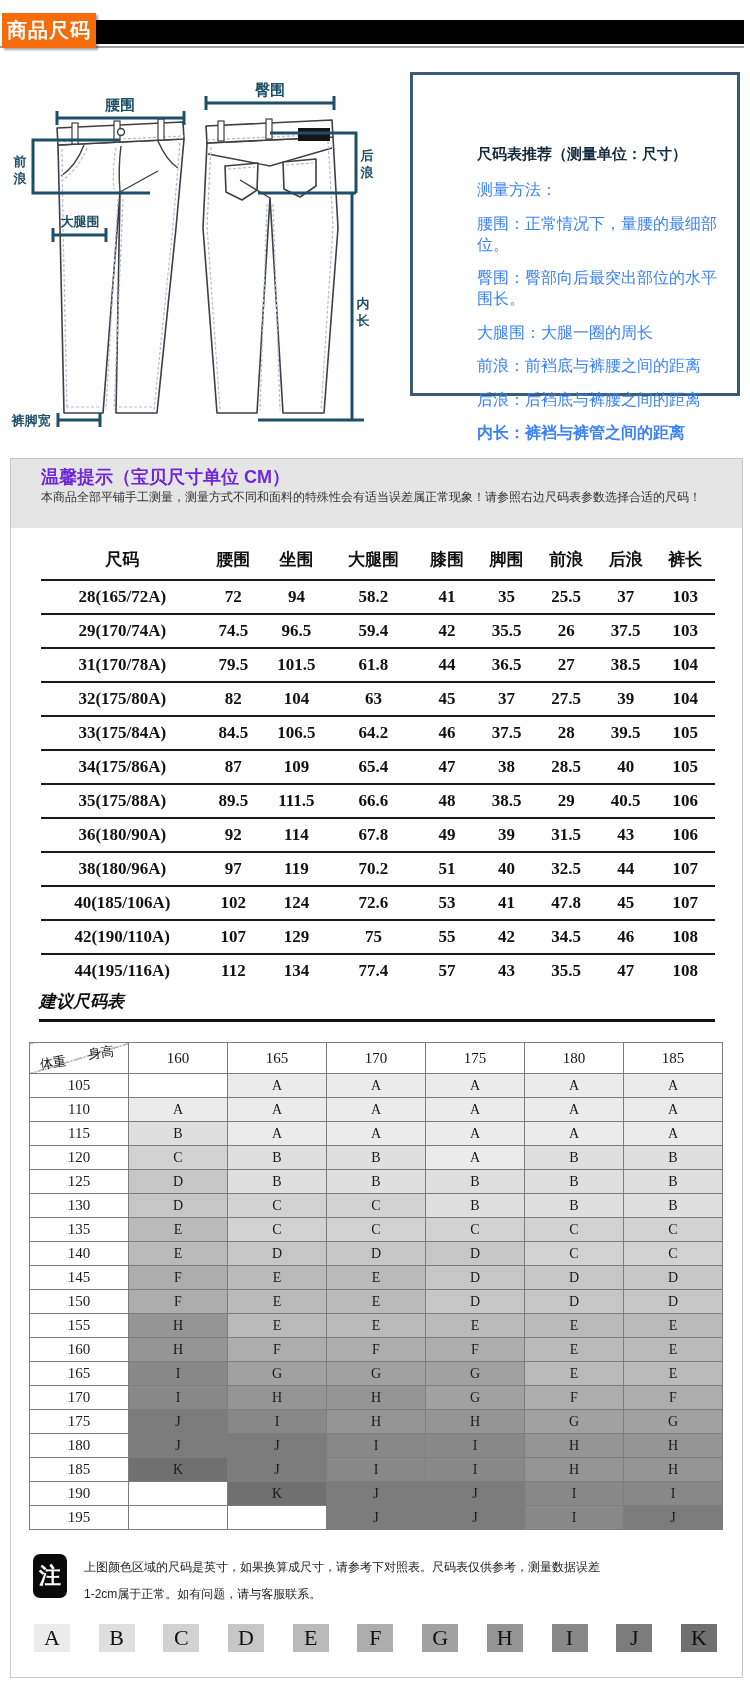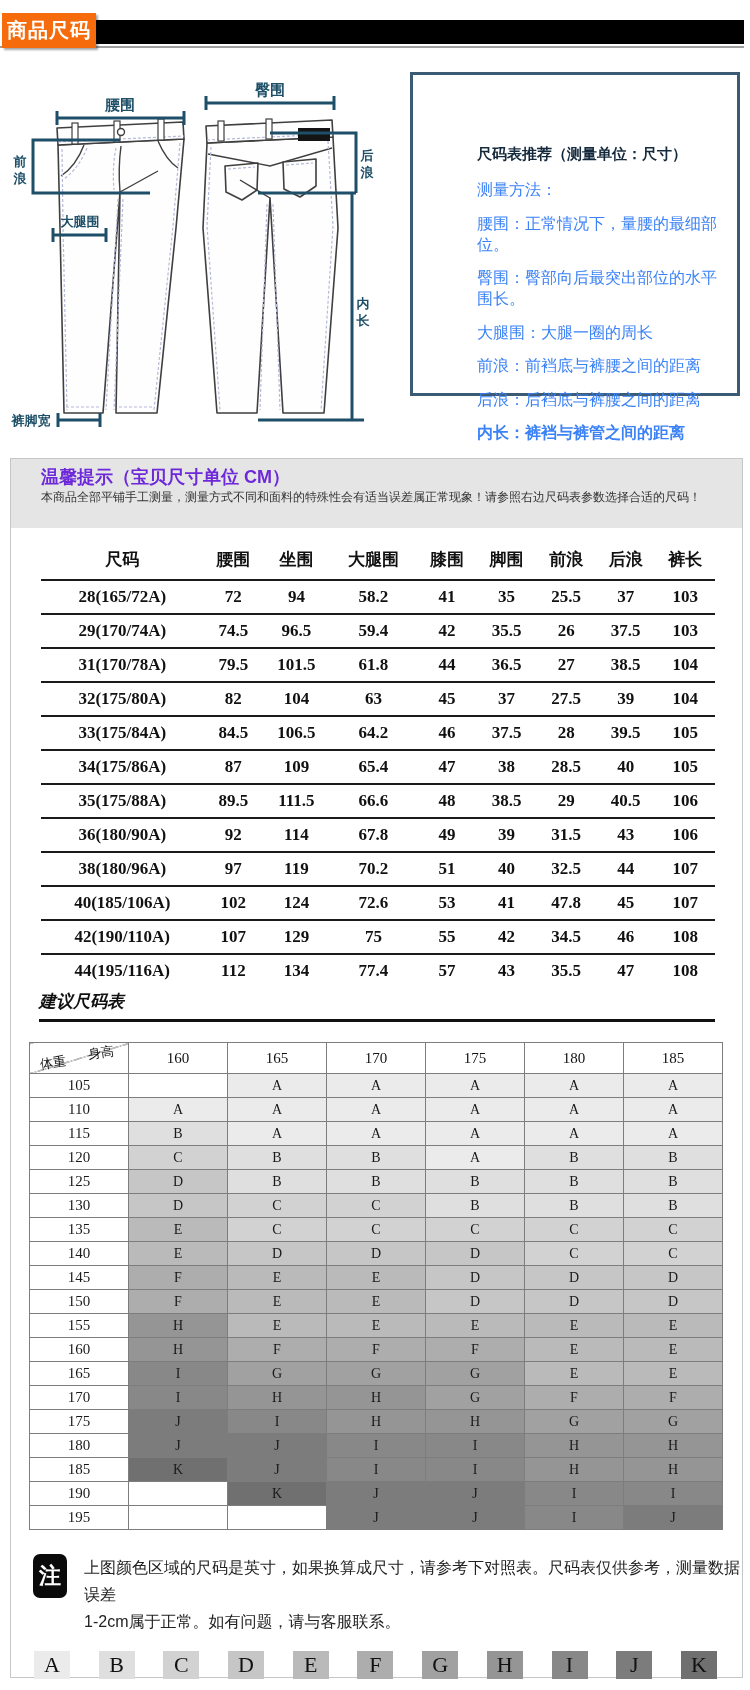--- a/index.html
+++ b/index.html
@@ -63,21 +63,21 @@
   .corner{position:relative;background:
     linear-gradient(to bottom right,transparent 49.4%,#7d7d7d 49.4%,#7d7d7d 50.8%,transparent 50.8%);}
   .corner .tr-lab{position:absolute;top:1px;right:14px;font-size:13px;transform:rotate(-8deg);}
   .corner .bl-lab{position:absolute;bottom:1px;left:10px;font-size:13px;transform:rotate(-8deg);}
   
   .note-row{display:flex;margin:24px 0 0 22px;align-items:flex-start;}
   .note-badge{
     width:34px;height:44px;background:#0a0a0a;border-radius:7px;color:#fff;
     font-size:22px;font-weight:bold;text-align:center;line-height:44px;flex:0 0 auto;
   }
-  .note-text{margin-left:17px;font-size:16px;line-height:27px;color:#222;}
+  .note-text{margin-left:17px;font-size:12px;line-height:27px;color:#222;}
   
   .legend{display:flex;justify-content:space-between;margin:16px 18px 0 16px;}
   .legend-item{width:50px;text-align:center;}
   .legend-tile{
     width:36px;height:28px;margin:0 auto;line-height:28px;font-size:22px;color:#111;
     font-family:"Liberation Serif","DejaVu Serif",serif;
   }
 </style>
 </head>
 <body>

